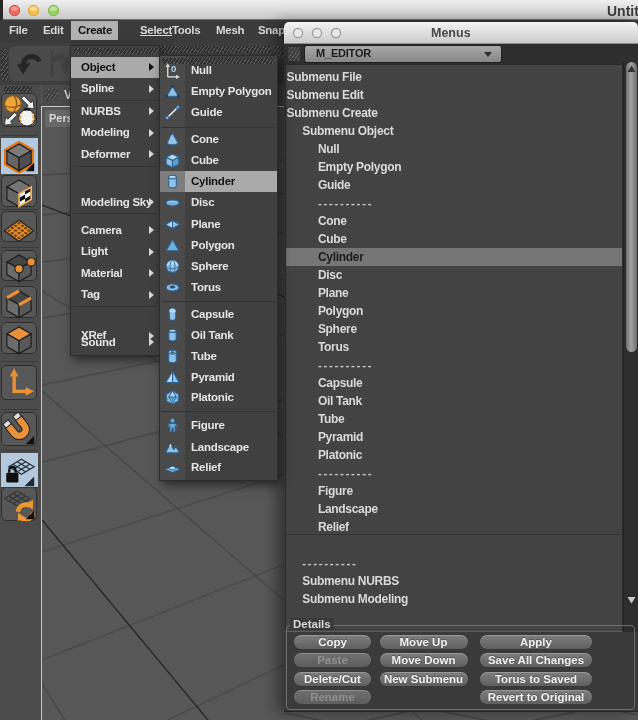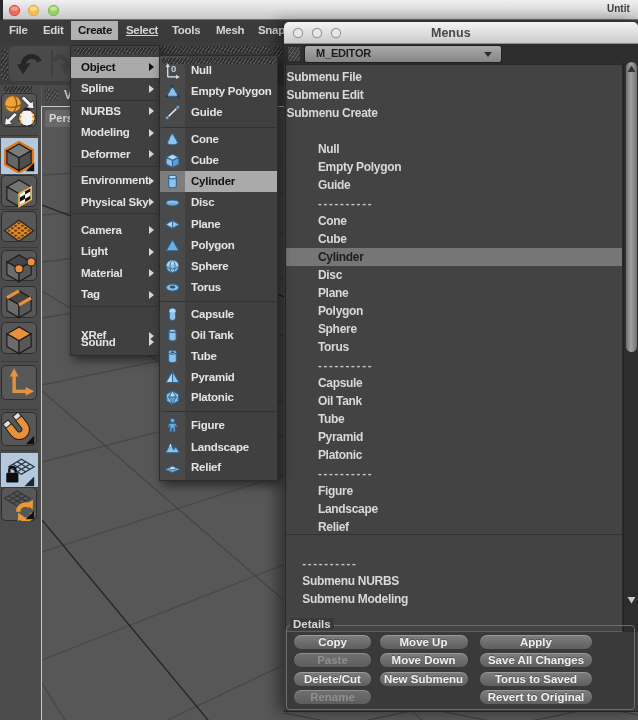--- a/index.html
+++ b/index.html
@@ -189,28 +189,28 @@
 <div class="abs" style="left:1px;top:487px;width:37px;height:1px;background:#3a3a3a"></div>
 <div class="abs" style="left:0;top:0;width:638px;height:20px;background:linear-gradient(#f0f0f0,#c8c8c8);border-bottom:1px solid #6f6f6f"></div>
 <svg class="abs" width="70" height="20" style="left:0;top:0">
     <circle cx="14.5" cy="10.5" r="5.2" fill="#ec6b60" stroke="#ce3a30" stroke-width="0.8"></circle>
     <circle cx="33.5" cy="10.5" r="5.2" fill="#f5bf4f" stroke="#d89e33" stroke-width="0.8"></circle>
     <circle cx="53.5" cy="10.5" r="5.2" fill="#99d066" stroke="#6fae3f" stroke-width="0.8"></circle>
     <ellipse cx="14.5" cy="8.7" rx="3.4" ry="2.1" fill="#f6a39b" opacity="0.85"></ellipse>
     <ellipse cx="33.5" cy="8.7" rx="3.4" ry="2.1" fill="#fadf9e" opacity="0.85"></ellipse>
     <ellipse cx="53.5" cy="8.7" rx="3.4" ry="2.1" fill="#cdeaa8" opacity="0.85"></ellipse>
   </svg>
-<div class="abs" style="left:607px;top:3px;font-size:10px;font-weight:bold;color:#3c3c3c">Untit</div>
+<div class="abs" style="left:607px;top:3px;font-size:14px;font-weight:bold;color:#3c3c3c">Untit</div>
 <div class="abs" style="left:0;top:0;width:3px;height:20px;background:#2a2a2a"></div>
 <div class="abs" style="left:0;top:21px;width:638px;height:22px;background:#3b3b3b"></div>
 <div class="abs" style="left:71px;top:21px;width:47px;height:19px;background:#b2b2b2"></div>
 <div class="mb" style="left:9px;">File</div>
 <div class="mb" style="left:43px;">Edit</div>
 <div class="mb" style="left:78px;color:#111">Create</div>
-<div class="mb" style="left:126px;text-decoration:underline;">Select</div>
+<div class="mb" style="left:140px;text-decoration:underline;">Select</div>
 <div class="mb" style="left:172px;">Tools</div>
 <div class="mb" style="left:216px;">Mesh</div>
 <div class="mb" style="left:258px;">Snap</div>
 <div class="abs hatch" style="left:1px;top:49px;width:7px;height:31px"></div>
 <div class="abs hatch" style="left:150px;top:46px;width:121px;height:7px"></div>
 <div class="abs hatch" style="left:274px;top:46px;width:9px;height:11px"></div>
 <div class="abs" style="left:9px;top:46px;width:62px;height:35px;background:#4a4a4a;border-radius:6px 0 0 6px"><svg width="62" height="35" viewBox="0 0 62 35">
       <path d="M14.5 20 C13 9.5 27 7.5 30.5 15.5" stroke="#262626" stroke-width="5" fill="none"></path>
       <path d="M8 18.5 L21.5 17 L14 28.5 Z" fill="#262626"></path>
       <line x1="43" y1="4" x2="43" y2="31" stroke="#3c3c3c" stroke-width="1.5"></line>
@@ -223,20 +223,21 @@
         <circle cx="33" cy="11" r="4.6" fill="#e7e7e7" stroke="#9b9b9b" stroke-width="1.2"></circle>
         <circle cx="52" cy="11" r="4.6" fill="#e7e7e7" stroke="#9b9b9b" stroke-width="1.2"></circle>
       </svg><div class="abs" style="left:147px;top:3.5px;font-size:12.5px;font-weight:bold;color:#484848">Menus</div></div>
     <div class="abs" style="left:0;top:22px;width:354px;height:20px;background:#2e2e2e"></div>
     <div class="abs dots" style="left:3.5px;top:25px;width:12px;height:14px"></div>
     <div class="abs" style="left:20px;top:23px;width:198px;height:17.5px;border-radius:3px;background:linear-gradient(#a9a9a9,#868686);border:1px solid #1f1f1f;font-size:11px;font-weight:bold;letter-spacing:-0.2px;color:#1c1c1c;line-height:15.5px;padding-left:11px">M_EDITOR<span style="position:absolute;right:9px;top:6px;width:0;height:0;border-top:5.5px solid #2c2c2c;border-left:4.5px solid transparent;border-right:4.5px solid transparent"></span></div>
     <div class="abs" style="left:1px;top:42px;width:338px;height:568px;background:#434343;border:1px solid #2a2a2a;border-bottom-color:#5e5e5e">
       <div class="lrow" style="top:21px;padding-left:0.5px">Submenu Edit</div>
       <div class="lrow" style="top:3px;padding-left:0.5px">Submenu File</div>
       <div class="lrow" style="top:39px;padding-left:0.5px">Submenu Create</div>
+      <div class="lrow" style="top:57px;padding-left:16.2px">Submenu Object</div>
       <div class="lrow" style="top:75px;padding-left:31.9px">Null</div>
       <div class="lrow" style="top:93px;padding-left:31.9px">Empty Polygon</div>
       <div class="lrow" style="top:111px;padding-left:31.9px">Guide</div>
       <div class="lrow" style="top:129px;padding-left:31.9px;color:#c8c8c8;letter-spacing:1.7px;font-size:11.5px">----------</div>
       <div class="lrow" style="top:147px;padding-left:31.9px">Cone</div>
       <div class="lrow" style="top:165px;padding-left:31.9px">Cube</div>
       <div class="lrow" style="top:183px;background:#767676;color:#1d1d1d;padding-left:31.9px">Cylinder</div>
       <div class="lrow" style="top:201px;padding-left:31.9px">Disc</div>
       <div class="lrow" style="top:219px;padding-left:31.9px">Plane</div>
       <div class="lrow" style="top:237px;padding-left:31.9px">Polygon</div>
@@ -280,22 +281,21 @@
     <div class="btn dis" style="left:9px;top:667px;width:79px">Rename</div>
     <div class="btn" style="left:195px;top:667px;width:114px">Revert to Original</div>
   </div>
 <div class="abs menu" style="left:70px;top:45px;width:90px;height:311px">
     <div class="abs hatch" style="left:3px;top:2px;width:83px;height:6px"></div>
     <div class="mrow" style="top:10.5px;padding-left:10px;background:#aaaaaa;color:#111"><span>Object</span><span class="arr" style="border-left-color:#111"></span></div>
     <div class="mrow" style="top:54.5px;padding-left:10px"><span>NURBS</span><span class="arr"></span></div>
     <div class="mrow" style="top:32.0px;padding-left:10px"><span>Spline</span><span class="arr"></span></div>
     <div class="mrow" style="top:76.0px;padding-left:10px"><span>Modeling</span><span class="arr"></span></div>
     <div class="mrow" style="top:97.5px;padding-left:10px"><span>Deformer</span><span class="arr"></span></div>
-    <div class="mrow" style="top:124.0px;padding-left:10px"><span>Environment</span><span class="arr"></span></div>
-    <div class="mrow" style="top:145.5px;padding-left:10px"><span>Physical Sky</span><span class="arr"></span></div>
+    <div class="mrow" style="top:145.5px;padding-left:10px"><span>Modeling Sky</span><span class="arr"></span></div>
     <div class="mrow" style="top:173.5px;padding-left:10px"><span>Camera</span><span class="arr"></span></div>
     <div class="mrow" style="top:195.0px;padding-left:10px"><span>Light</span><span class="arr"></span></div>
     <div class="mrow" style="top:216.5px;padding-left:10px"><span>Material</span><span class="arr"></span></div>
     <div class="mrow" style="top:238.0px;padding-left:10px"><span>Tag</span><span class="arr"></span></div>
     <div class="mrow" style="top:279px;padding-left:10px"><span>XRef</span><span class="arr"></span></div>
     <div class="mrow" style="top:285.5px;padding-left:10px"><span>Sound</span><span class="arr"></span></div>
     <div class="abs" style="left:2px;top:53.5px;width:84px;height:1px;background:#333"></div>
     <div class="abs" style="left:2px;top:119.5px;width:84px;height:1px;background:#333"></div>
     <div class="abs" style="left:2px;top:167px;width:84px;height:1px;background:#333"></div>
     <div class="abs" style="left:2px;top:259.5px;width:84px;height:1px;background:#333"></div>

